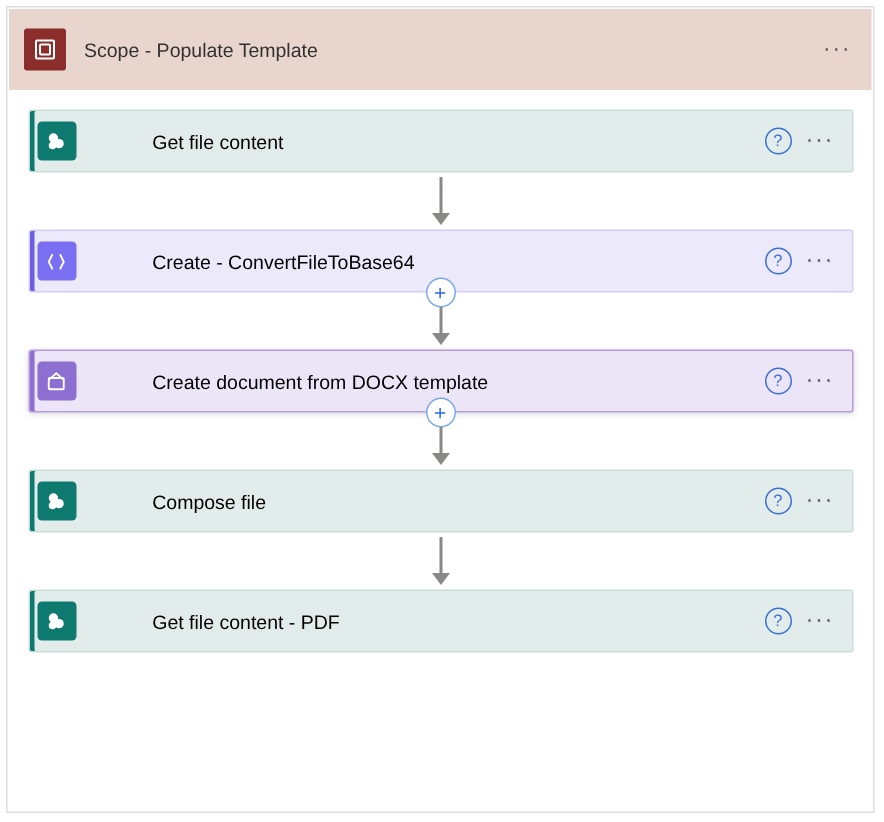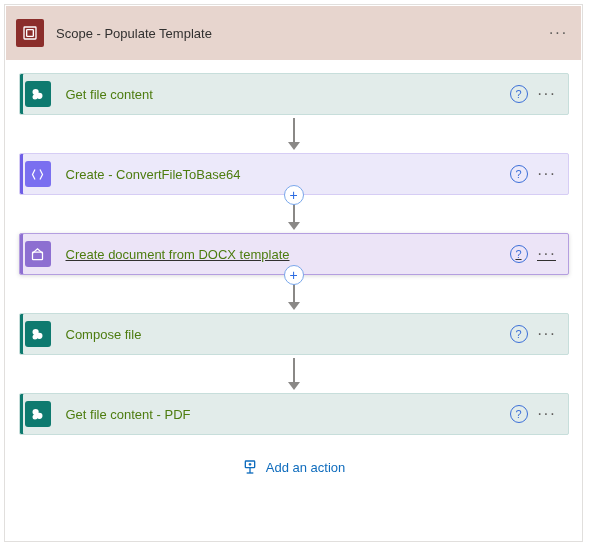--- a/index.html
+++ b/index.html
@@ -64,21 +64,20 @@
   }
   .action-card.compose {
     background: #ece9fa;
     border: 1px solid #d6cdf5;
     box-shadow: inset 3px 0 0 #6e5ee6;
   }
   .action-card.plumsail {
     background: #ece4f7;
     border: 1px solid #b49ee0;
     box-shadow: 0 1px 4px rgba(0,0,0,0.15), inset 3px 0 0 #8d6fd1;
-    text-decoration: underline;
   }
   .action-icon {
     width: 36px;
     height: 42px;
     display: flex;
     align-items: center;
     justify-content: center;
     margin-right: 10px;
   }
   .icon-box {
@@ -87,21 +86,21 @@
     border-radius: 3px;
     display: flex;
     align-items: center;
     justify-content: center;
     color: #fff;
   }
   .icon-sp { background: #0e7a6f; }
   .icon-compose { background: #7a6ff0; }
   .icon-plumsail { background: #8d6fd1; }
   .icon-box svg { width: 15px; height: 15px; }
-  .action-label { flex: 1; font-size: 13px; color: #4d7c0f; }
+  .action-label { flex: 1; font-size: 13px; color: #000000; margin-left: 36px; }
   .help-icon {
     width: 18px;
     height: 18px;
     border: 1px solid #3b6fd8;
     border-radius: 50%;
     display: flex;
     align-items: center;
     justify-content: center;
     color: #3b6fd8;
     font-size: 11px;
@@ -262,25 +261,15 @@
               <circle cx="15" cy="14" r="5"></circle>
               <circle cx="8" cy="16" r="4"></circle>
             </svg>
         </div>
       </div>
       <div class="action-label">Get file content - PDF</div>
       <div class="help-icon">?</div>
       <div class="card-more">···</div>
     </div>
 
-    <div class="add-action-row">
-      <svg viewBox="0 0 24 24" fill="none" stroke-width="2">
-        <rect x="5" y="3" width="14" height="10" rx="1"></rect>
-        <line x1="12" y1="13" x2="12" y2="21"></line>
-        <line x1="7" y1="21" x2="17" y2="21"></line>
-        <line x1="12" y1="6" x2="12" y2="10"></line>
-        <line x1="10" y1="8" x2="14" y2="8"></line>
-      </svg>
-      <span>Add an action</span>
-    </div>
 
   </div>
 </div>
 
 </body></html>

